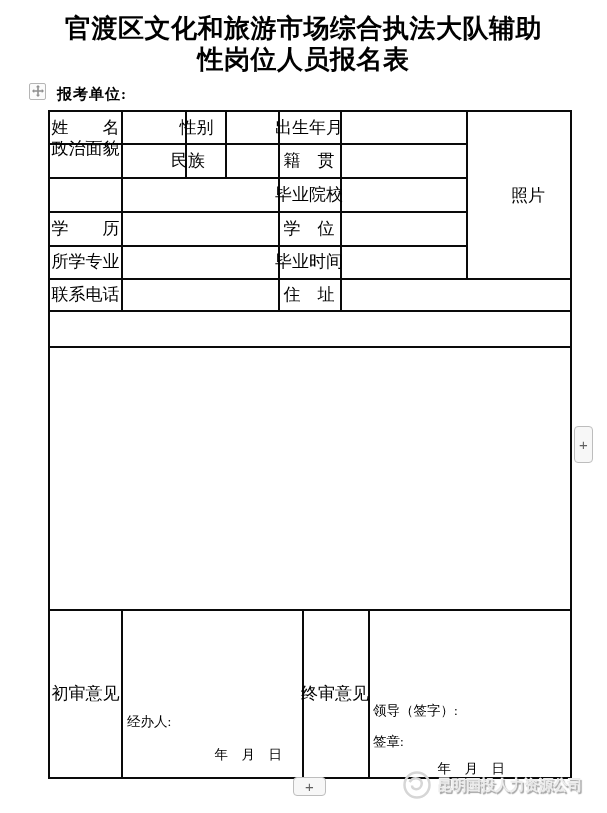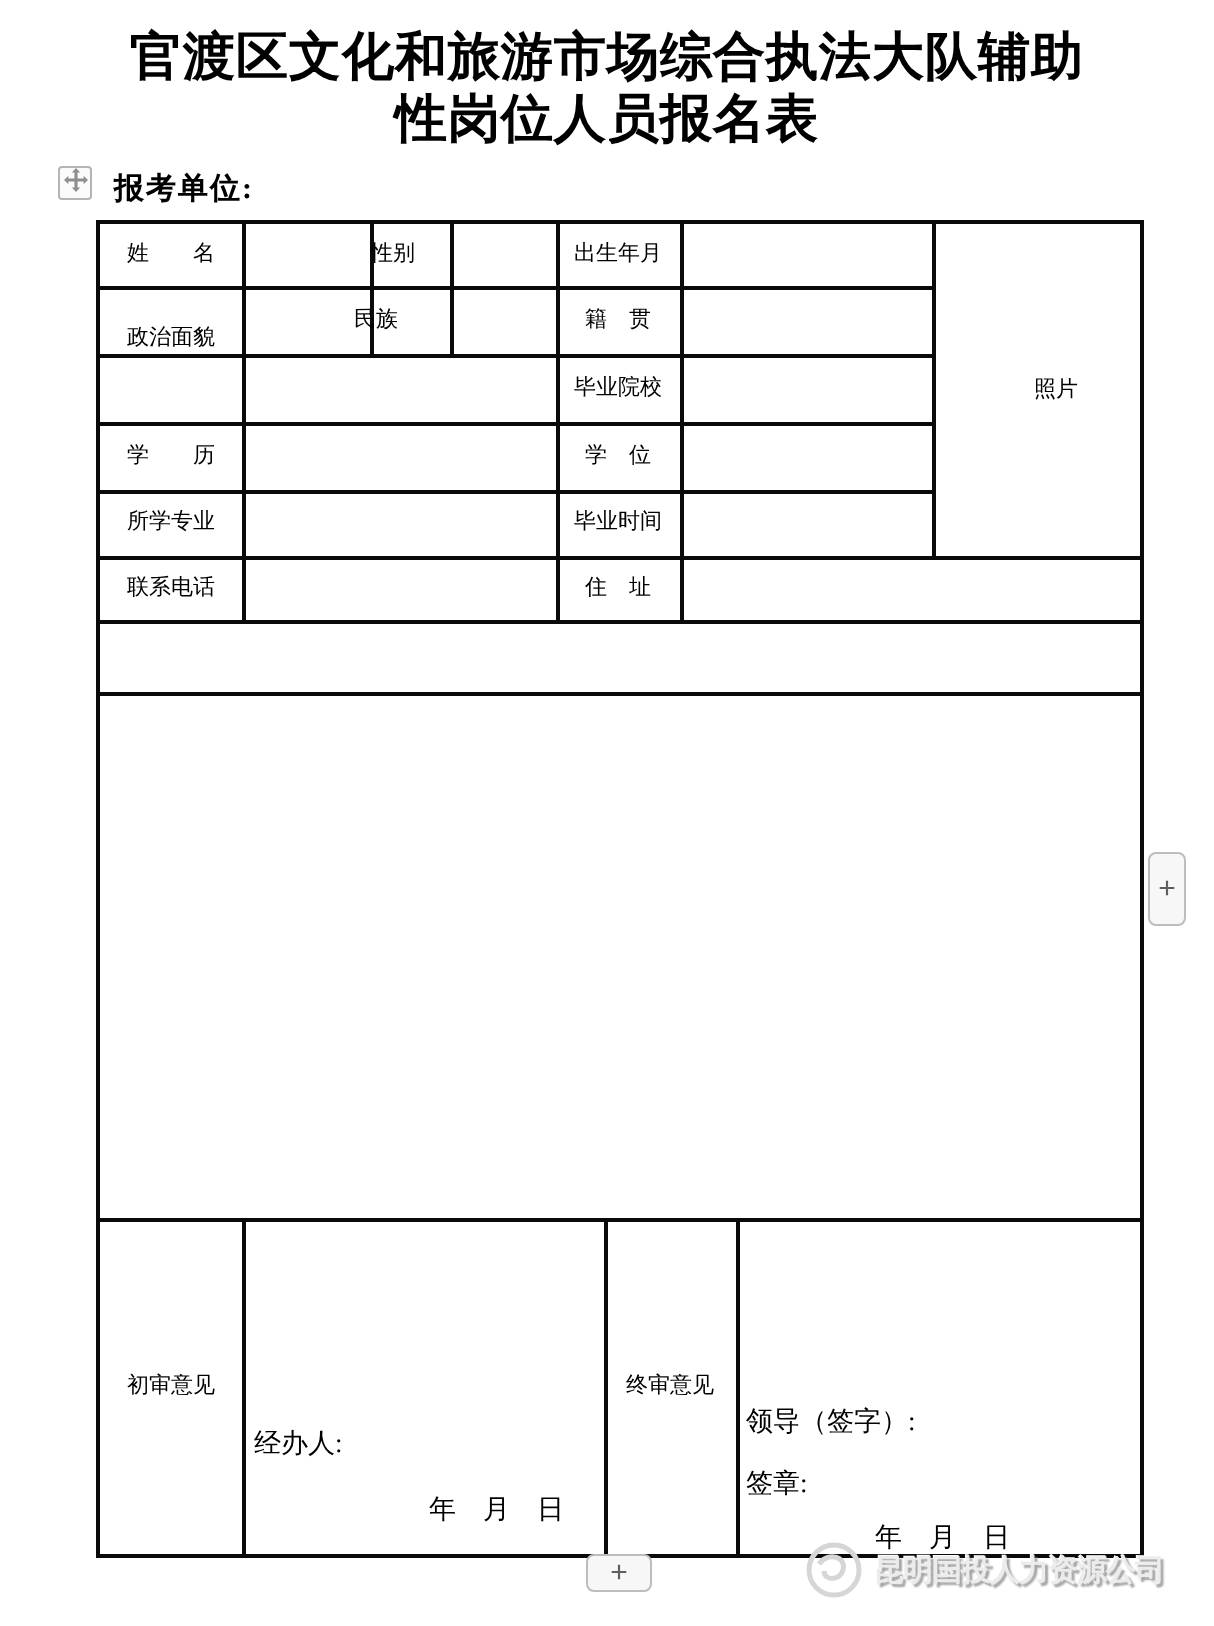--- a/index.html
+++ b/index.html
@@ -32,21 +32,21 @@
     position:absolute; left:48px; top:110px;
     width:524px; height:669px;
     border:2px solid #0a0a0a;
   }
   .vline { position:absolute; width:1.5px; background:#0a0a0a; }
   .hline { position:absolute; height:1.5px; background:#0a0a0a; }
   .hline.thick { height:2px; }
   .cell {
     position:absolute; display:flex;
     align-items:center; justify-content:center;
-    font-size:11px; line-height:1; white-space:nowrap;
+    font-size:17px; line-height:1; white-space:nowrap;
   }
   .freetext {
     position:absolute; font-size:13.5px; line-height:1; white-space:nowrap;
   }
   .right-align { text-align:right; display:block; }
   .workexp-header { letter-spacing:8px; padding-left:8px; }
   .plus-btn {
     position:absolute;
     background:#f7f7f7; border:1px solid #bdbdbd; border-radius:4px;
     color:#5f5f5f; font-size:15px; line-height:1;
@@ -106,21 +106,21 @@
     <div class="hline thick" style="top:234px;left:0;width:520px"></div>
     <div class="hline thick" style="top:497px;left:0;width:520px"></div>
 
     <div class="cell" style="left:0;top:0;width:71px;height:31px">姓　　名</div>
     <div class="cell" style="left:71px;top:0;width:64px;height:31px"></div>
     <div class="cell" style="left:135px;top:0;width:23px;height:31px">性别</div>
     <div class="cell" style="left:175px;top:0;width:53px;height:31px"></div>
     <div class="cell" style="left:228px;top:0;width:62px;height:31px">出生年月</div>
     <div class="cell" style="left:290px;top:0;width:126px;height:31px"></div>
 
-    <div class="cell" style="left:0;top:45px;width:71px;height:24px">政治面貌</div>
+    <div class="cell" style="left:0;top:24px;width:71px;height:24px">政治面貌</div>
     <div class="cell" style="left:71px;top:31px;width:64px;height:34px"></div>
     <div class="cell" style="left:118px;top:31px;width:40px;height:34px">民族</div>
     <div class="cell" style="left:175px;top:31px;width:53px;height:34px"></div>
     <div class="cell" style="left:228px;top:31px;width:62px;height:34px">籍　贯</div>
     <div class="cell" style="left:290px;top:31px;width:126px;height:34px"></div>
 
     <div class="cell" style="left:71px;top:65px;width:157px;height:34px"></div>
     <div class="cell" style="left:228px;top:65px;width:62px;height:34px">毕业院校</div>
     <div class="cell" style="left:290px;top:65px;width:126px;height:34px"></div>
 

